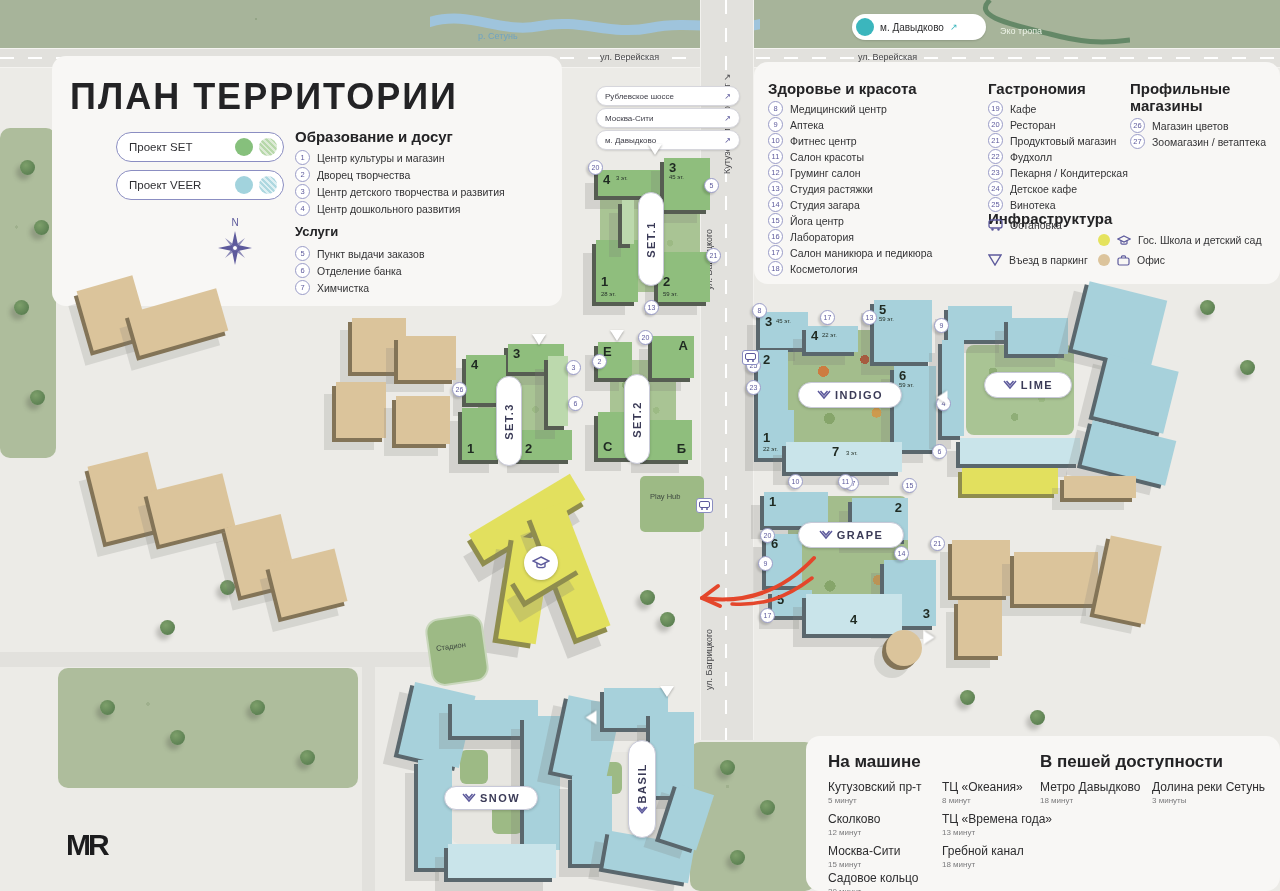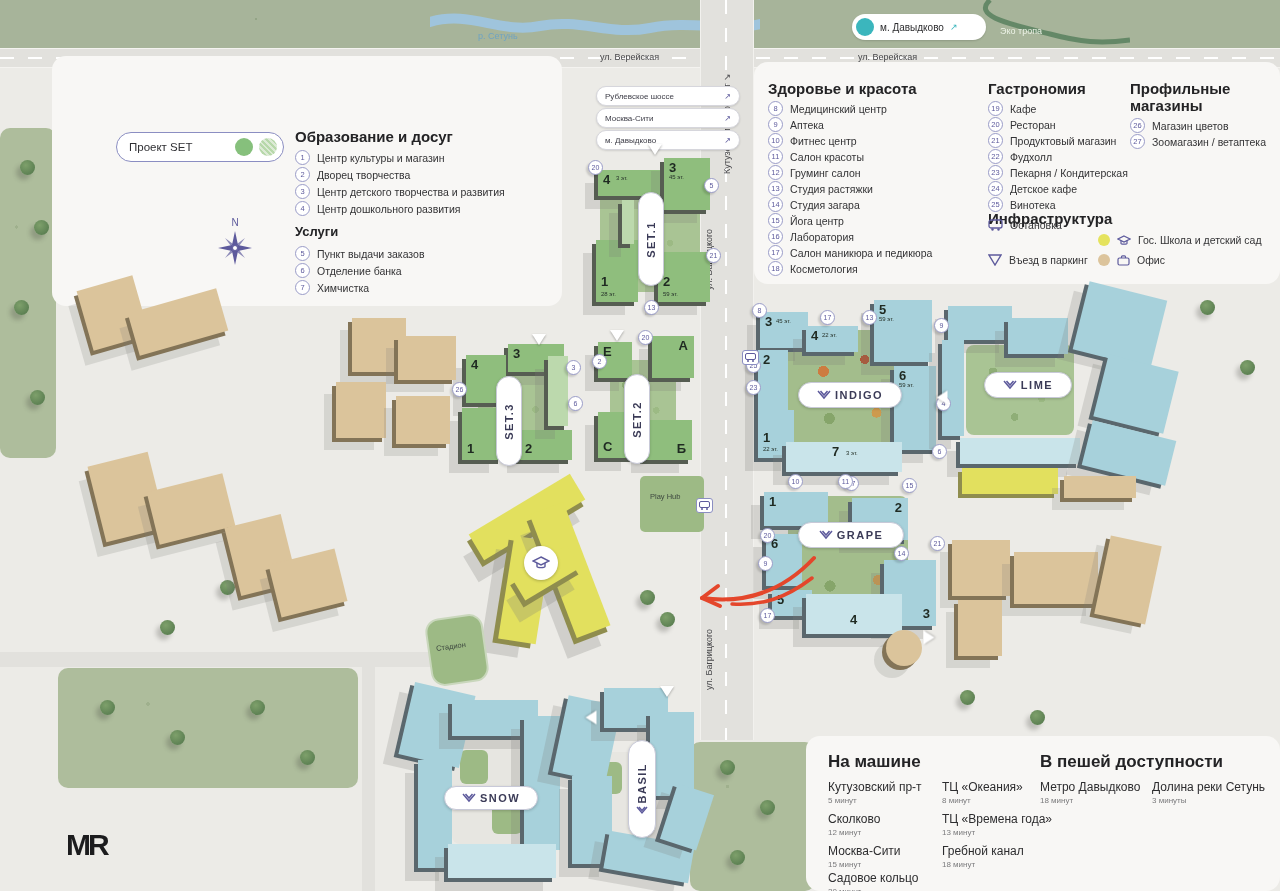--- a/index.html
+++ b/index.html
@@ -146,24 +146,30 @@
   <div class="tree" style="left:1180px;top:770px;"></div>
     <div class="tree" style="left:1230px;top:820px;"></div>
   <div class="tree" style="left:1090px;top:850px;"></div>
     <div class="tree" style="left:960px;top:690px;"></div>
   <div class="tree" style="left:850px;top:545px;"></div>
     <div class="tree" style="left:1200px;top:300px;"></div>
   <div class="tree" style="left:1240px;top:360px;"></div>
     <div class="tree" style="left:1225px;top:90px;"></div>
 
   <div class="panel" style="left:52px;top:56px;width:510px;height:250px;"></div>
+  <div class="abs title" style="left:70px;top:76px;">ПЛАН ТЕРРИТОРИИ</div>
   <div class="legend-pill" style="left:116px;top:132px;">
     <span style="flex:1;">Проект SET</span>
     <span class="lp-dot" style="background:#86C07C;"></span>
     <span class="lp-dot hatch-g"></span>
+  </div>
+  <div class="legend-pill" style="left:116px;top:170px;">
+    <span style="flex:1;">Проект VEER</span>
+    <span class="lp-dot" style="background:#A2D3DD;"></span>
+    <span class="lp-dot hatch-b"></span>
   </div>
 
   <div class="abs sec-h" style="left:295px;top:128px;font-size:15px;">Образование и досуг</div>
   <div class="li" style="left:295px;top:150px;">
       <span class="ncirc">1</span>
       <span>Центр культуры и магазин</span>
     </div>
   <div class="li" style="left:295px;top:167px;">
       <span class="ncirc">2</span>
       <span>Дворец творчества</span>

